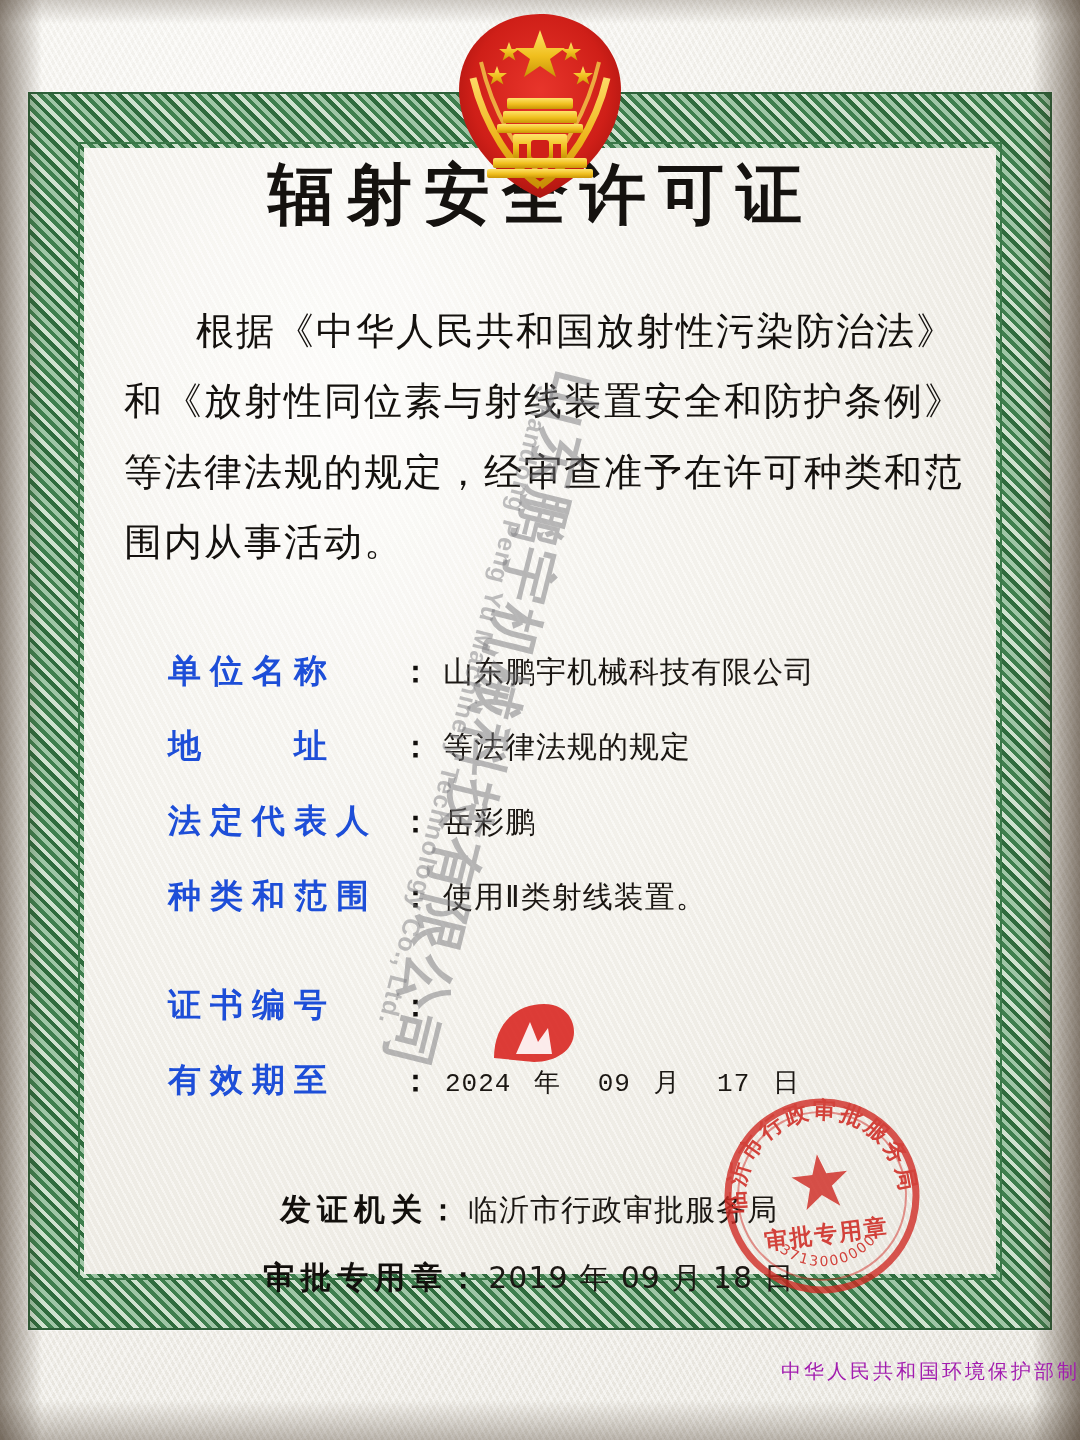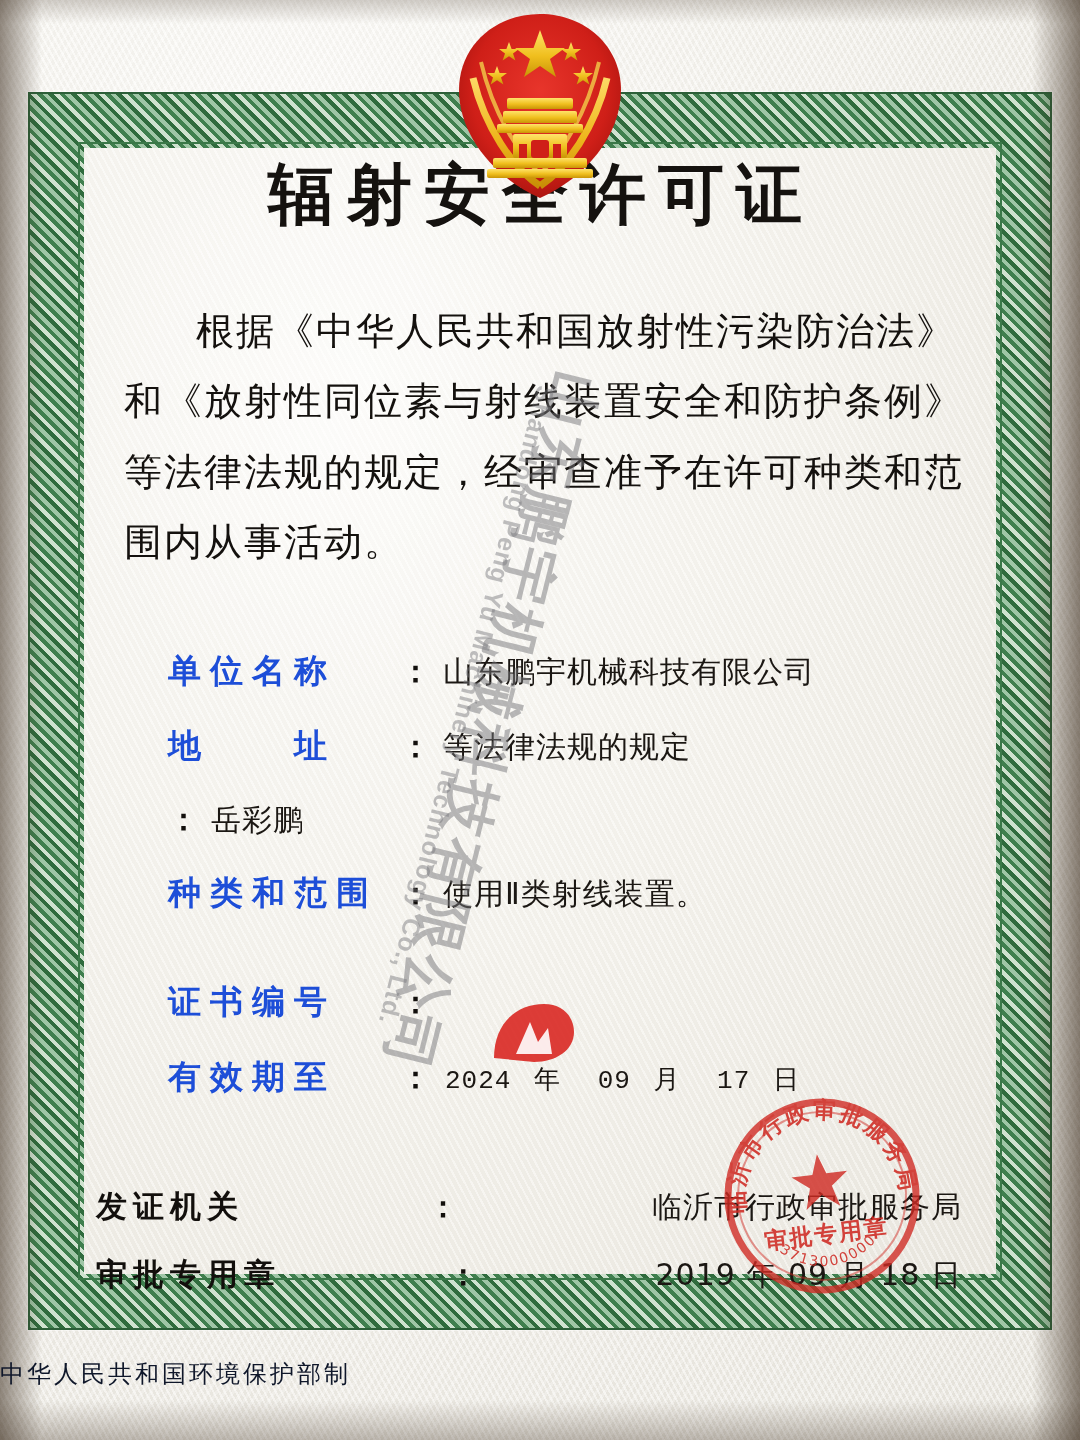--- a/index.html
+++ b/index.html
@@ -162,21 +162,21 @@
   .date-value .num { margin: 0 6px 0 2px; }
   .date-value .unit { margin-right: 18px; }
 
   .issuer-block {
     margin: 86px 0 0 0;
     text-align: right;
     padding-right: 24px;
   }
   .issuer-row {
     display: flex;
-    justify-content: space-between;
+    justify-content: center;
     align-items: baseline;
     margin-bottom: 26px;
   }
   .issuer-label {
     font-size: 31px;
     font-weight: 700;
     letter-spacing: 6px;
     color: #120f0c;
     font-family: "DejaVu Serif", "Liberation Serif", serif;
   }
@@ -185,24 +185,24 @@
     font-size: 30px;
     color: #1b1713;
     letter-spacing: 1px;
     font-family: "DejaVu Sans", "Liberation Sans", sans-serif;
   }
 
   .footer-note {
     position: absolute;
     left: 0; right: 0;
     top: 1358px;
-    text-align: left;
-    font-size: 24px;
+    text-align: right;
+    font-size: 20px;
     letter-spacing: 3px;
-    color: #0f172a;
+    color: #a21caf;
     font-family: "DejaVu Serif", "Liberation Serif", serif;
     z-index: 7;
   }
 
   
   .watermark {
     position: absolute;
     left: 430px;
     top: 330px;
     width: 640px;
@@ -331,20 +331,21 @@
         <span class="field-value">山东鹏宇机械科技有限公司</span>
       </div>
 
       <div class="field-row">
         <span class="field-label">地　　址</span>
         <span class="field-colon">：</span>
         <span class="field-value">等法律法规的规定</span>
       </div>
 
       <div class="field-row">
+        <span class="field-label">法定代表人</span>
         <span class="field-colon">：</span>
         <span class="field-value">岳彩鹏</span>
       </div>
 
       <div class="field-row">
         <span class="field-label">种类和范围</span>
         <span class="field-colon">：</span>
         <span class="field-value">使用Ⅱ类射线装置。</span>
       </div>
 

